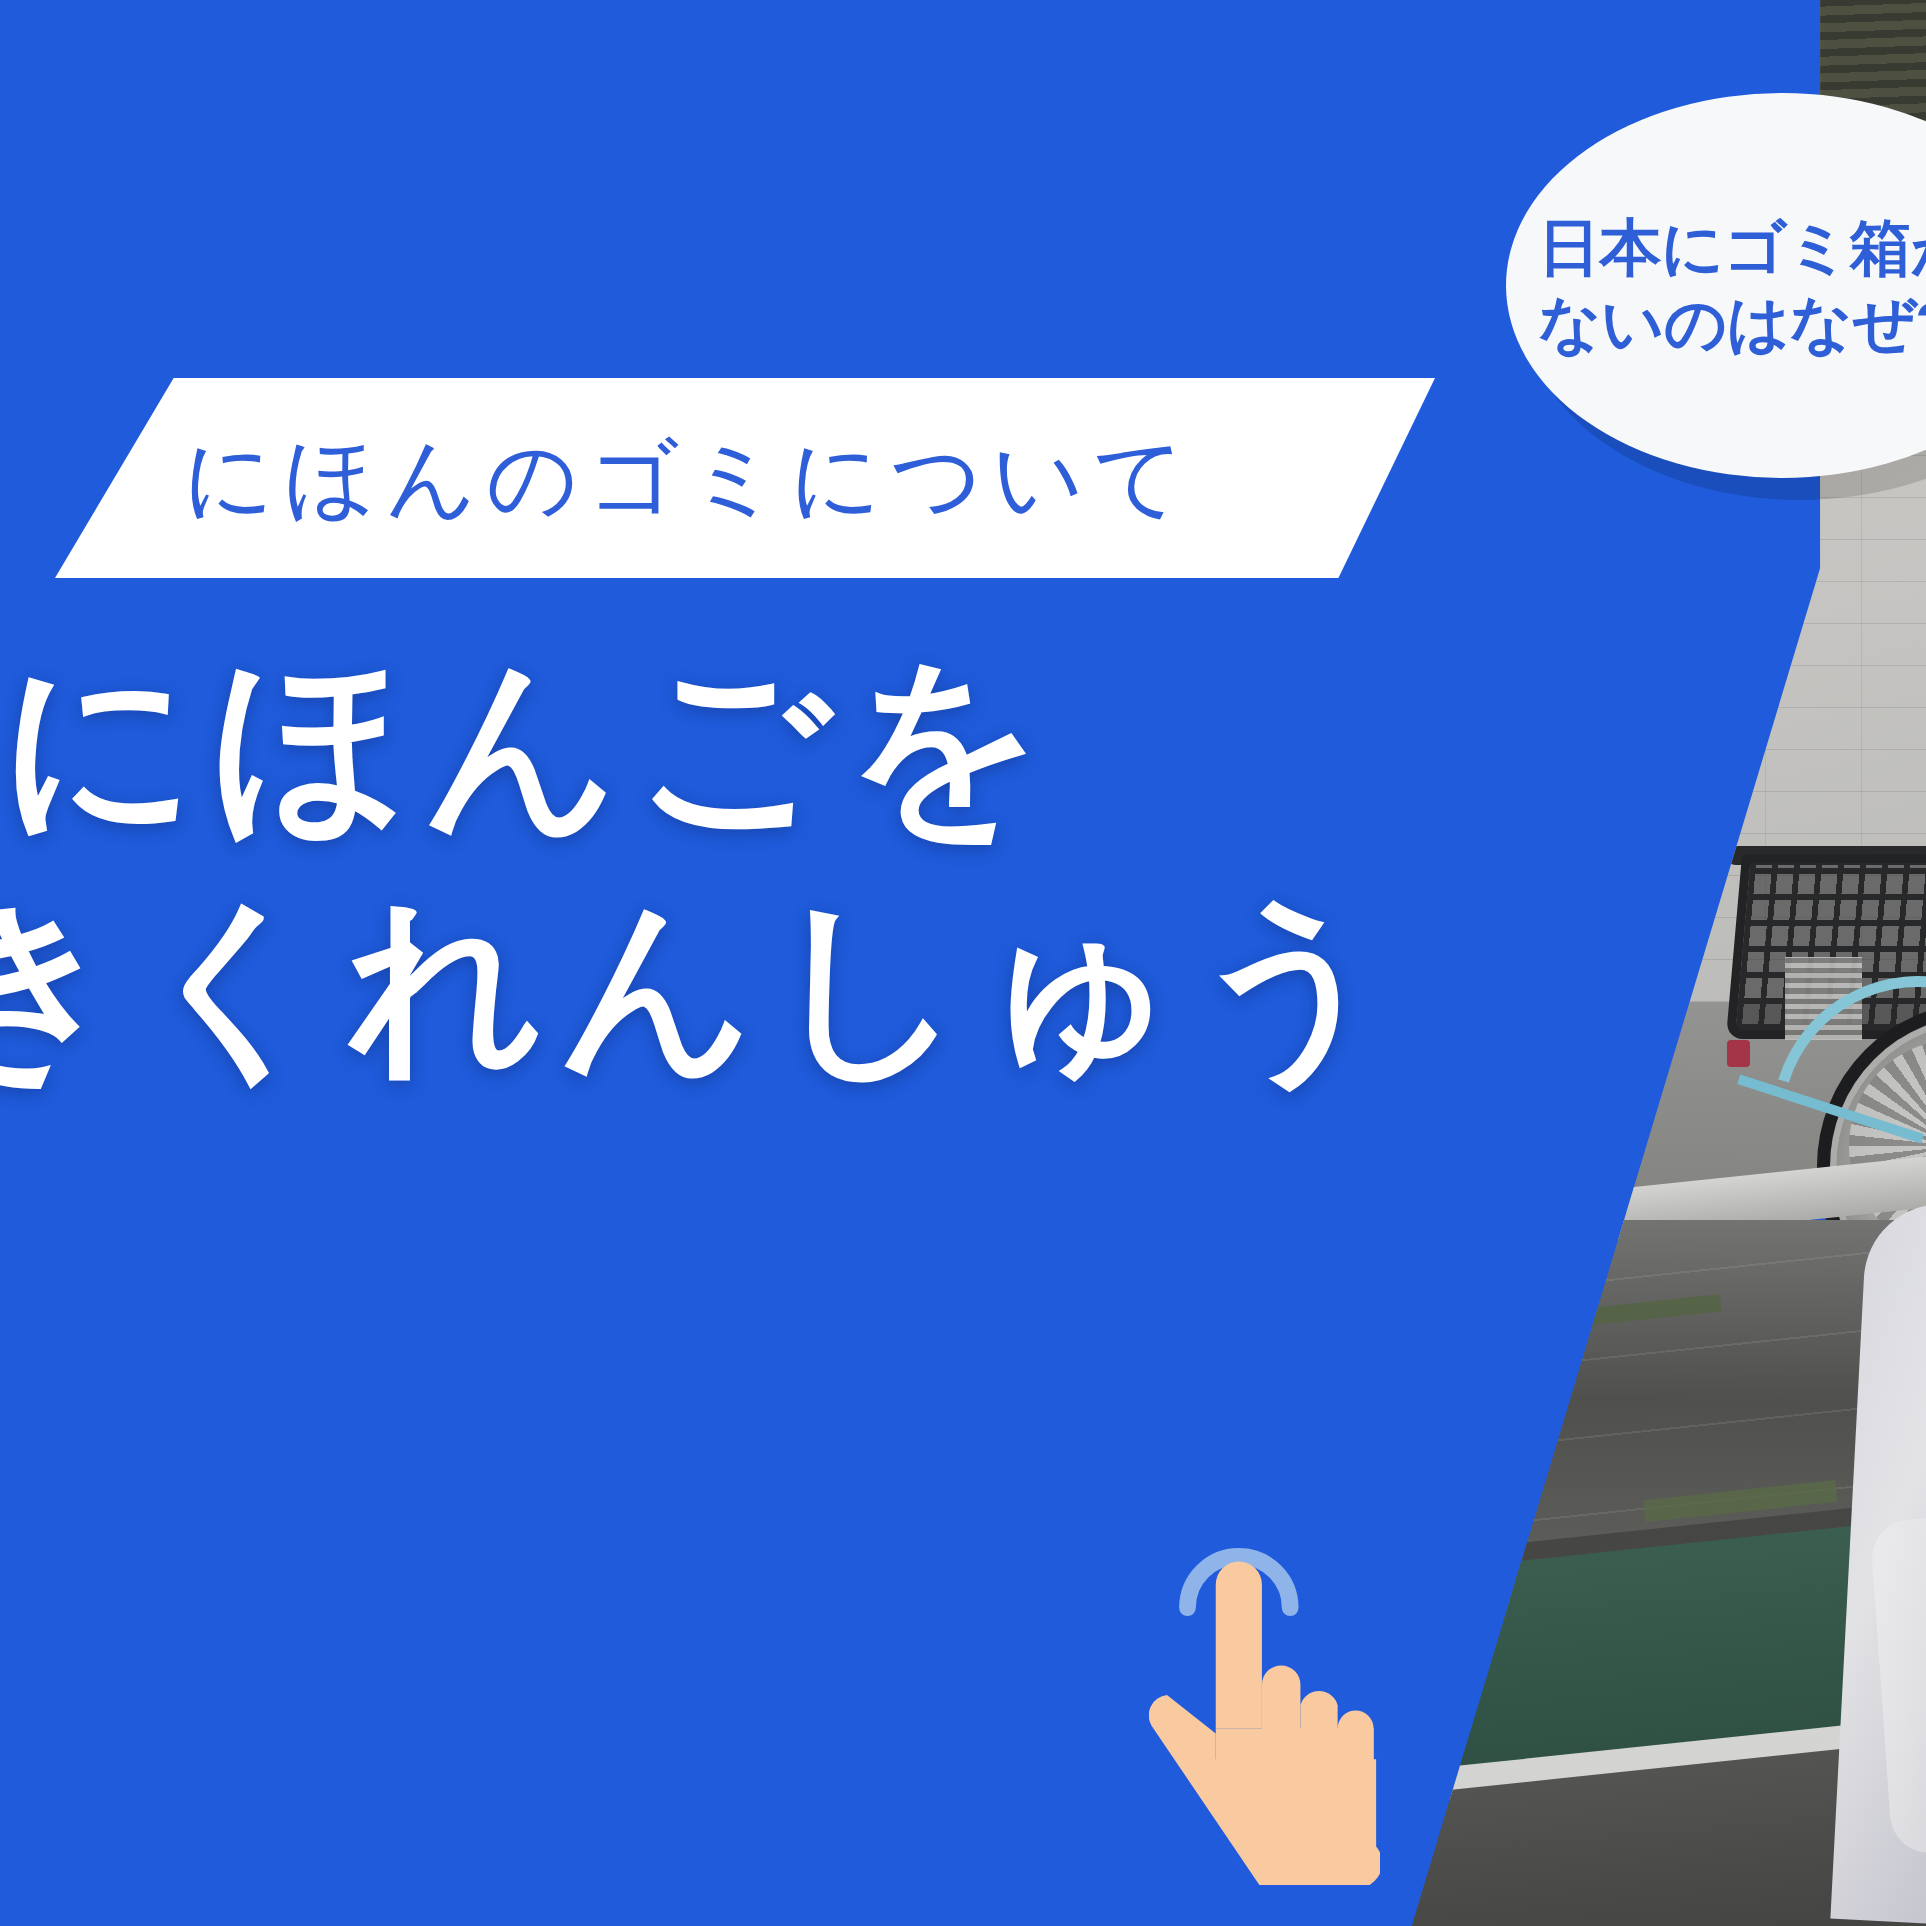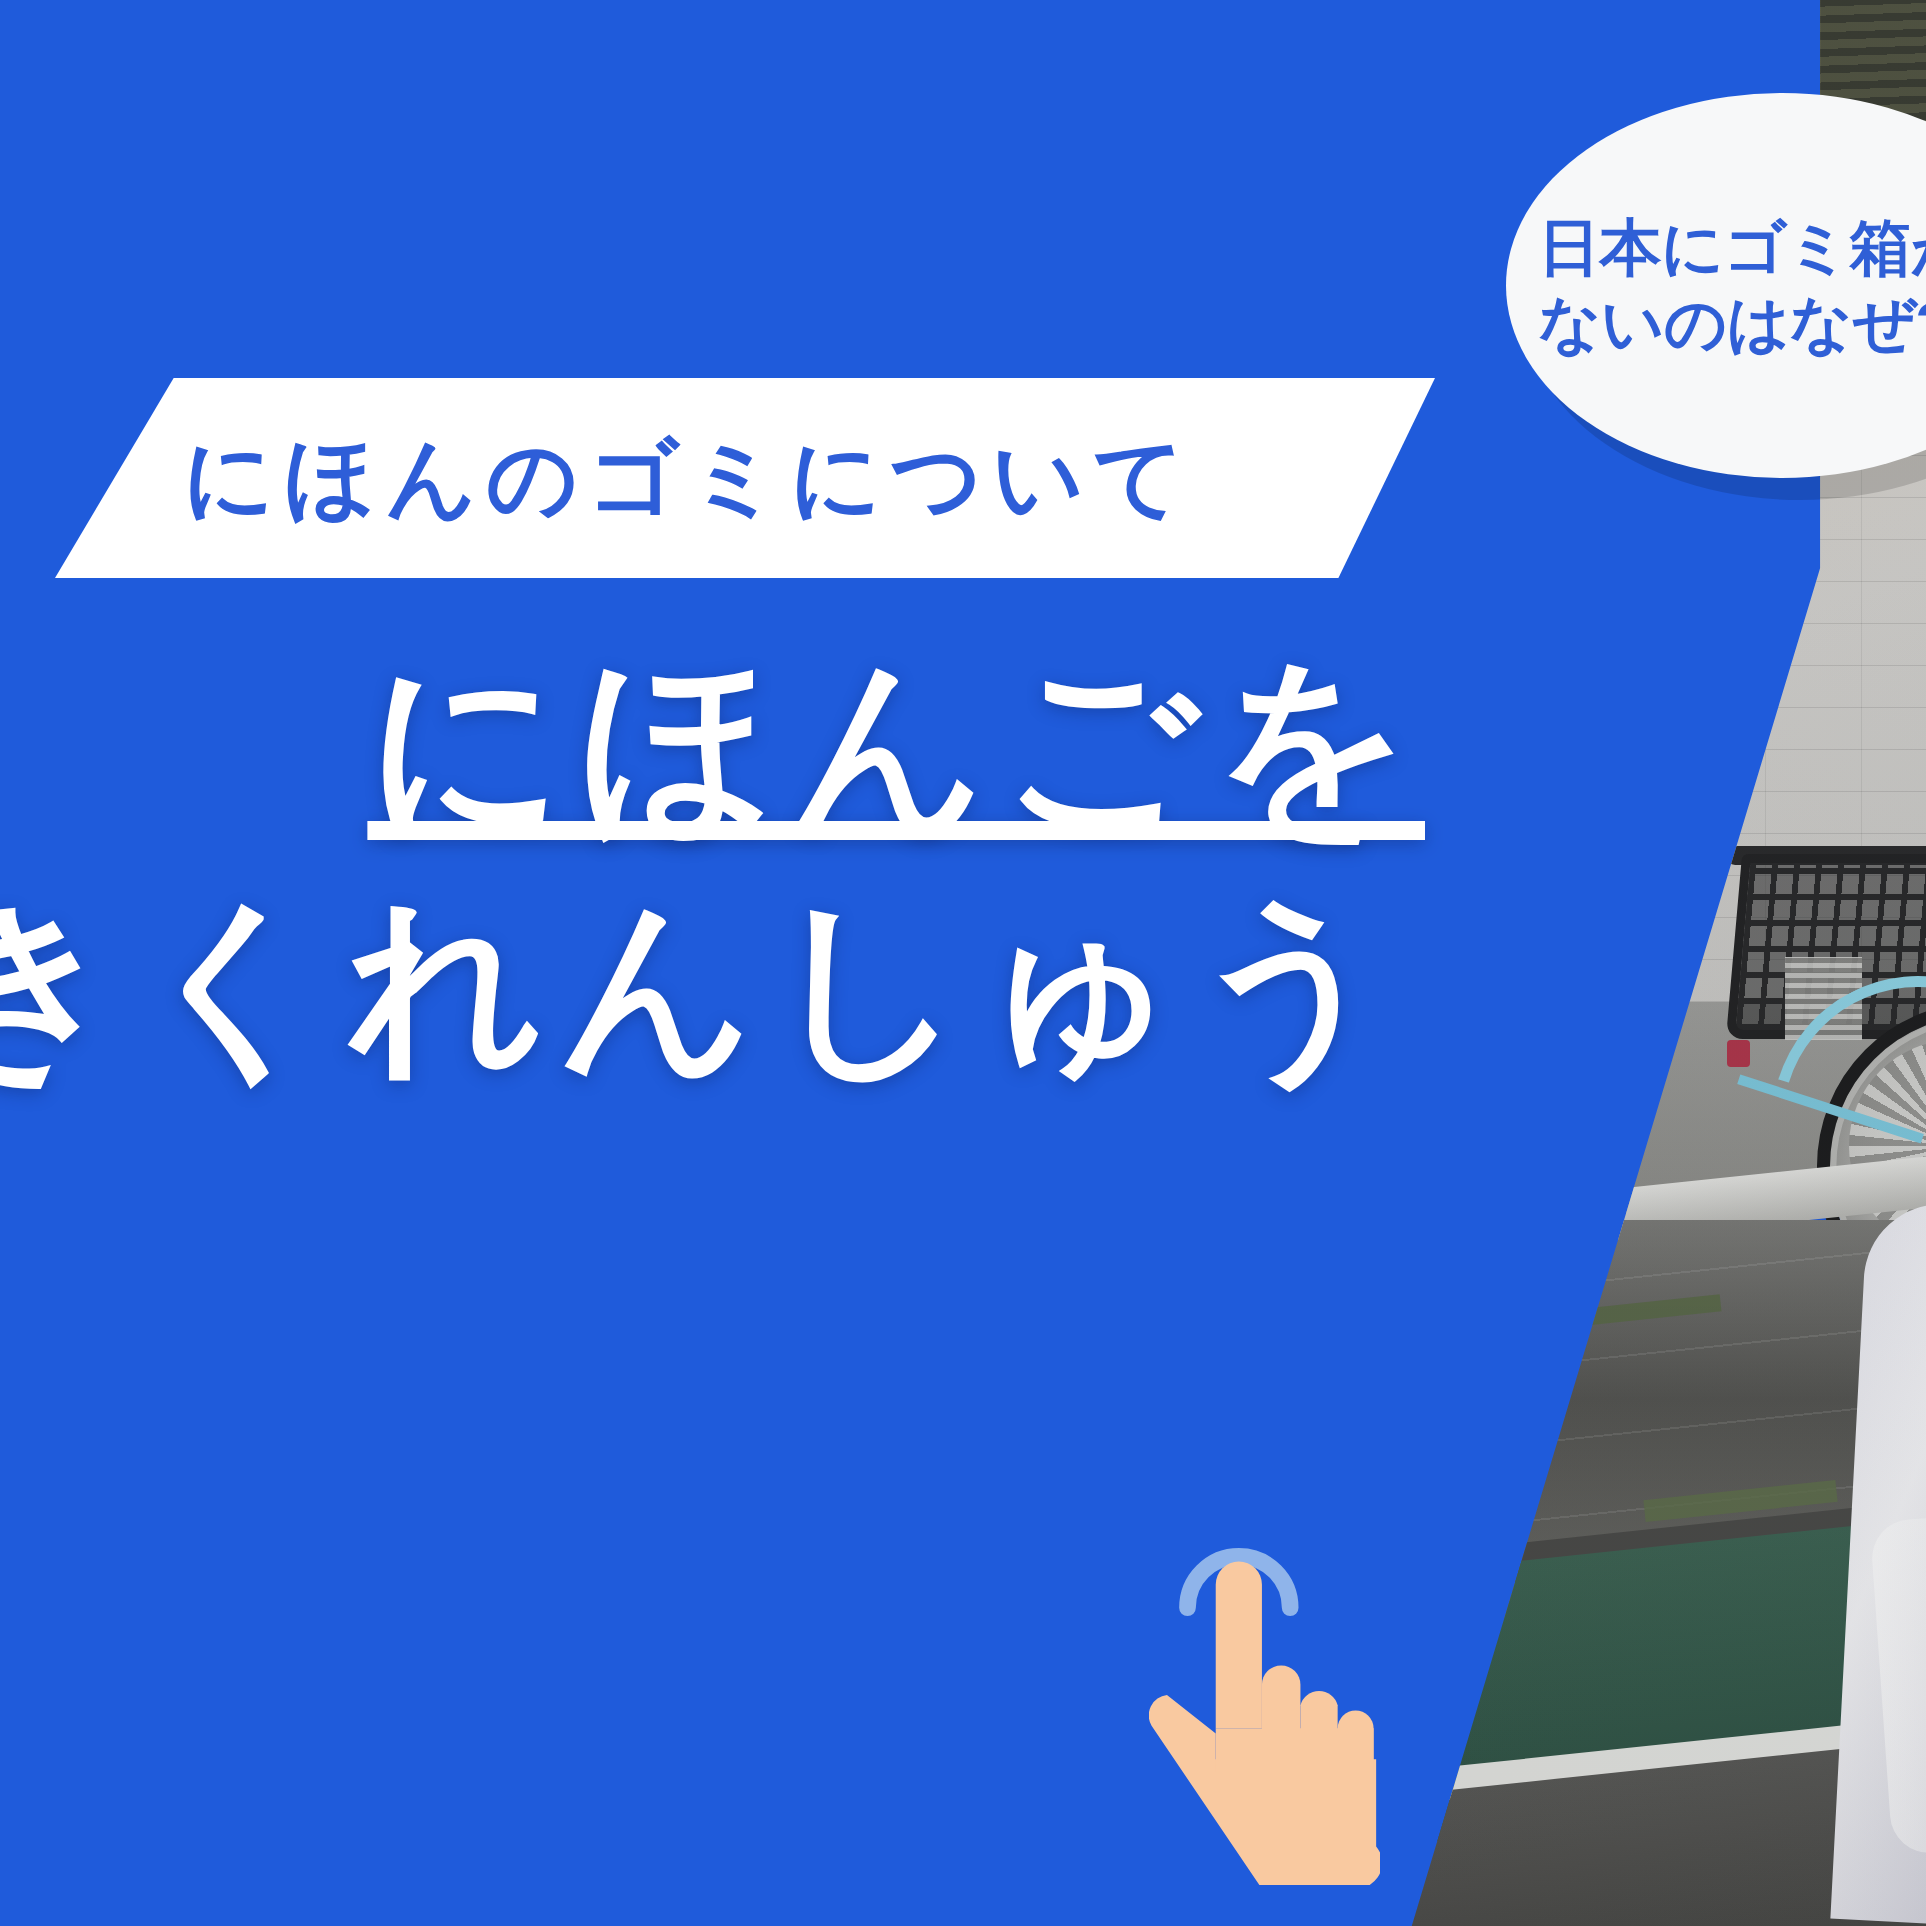--- a/index.html
+++ b/index.html
@@ -142,33 +142,33 @@
 
   
   #banner{
     position:absolute;left:55px;top:378px;width:1380px;height:200px;
     background:#ffffff;
     -webkit-clip-path:polygon(8.6% 0%, 100% 0%, 93.0% 100%, 0% 100%);
     clip-path:polygon(8.6% 0%, 100% 0%, 93.0% 100%, 0% 100%);
     display:flex;align-items:center;
   }
   #banner .btitle{
-    color:#2e5ed8;font-weight:700;font-size:90px;line-height:1;
+    color:#2e5ed8;font-weight:400;font-size:90px;line-height:1;
     letter-spacing:9px;margin-left:128px;white-space:nowrap;
   }
 
   
   #headline{
     position:absolute;left:0;top:648px;width:1541px;
     color:#ffffff;font-weight:700;line-height:1;
     text-shadow:0 3.9px 16.7px rgba(10,30,90,.35);
   }
   #headline .l1{
     font-size:193px;letter-spacing:14px;white-space:nowrap;
-    text-align:right;padding-right:116px;text-decoration:underline;
+    text-align:left;padding-right:116px;
   }
   #headline .l2{
     font-size:193px;letter-spacing:14px;white-space:nowrap;
     margin-top:48px;margin-left:-76px;
   }
 
   
   #subtitle{
     position:absolute;left:0;top:1281px;width:1445px;
     color:#ffffff;font-style:italic;font-weight:400;

